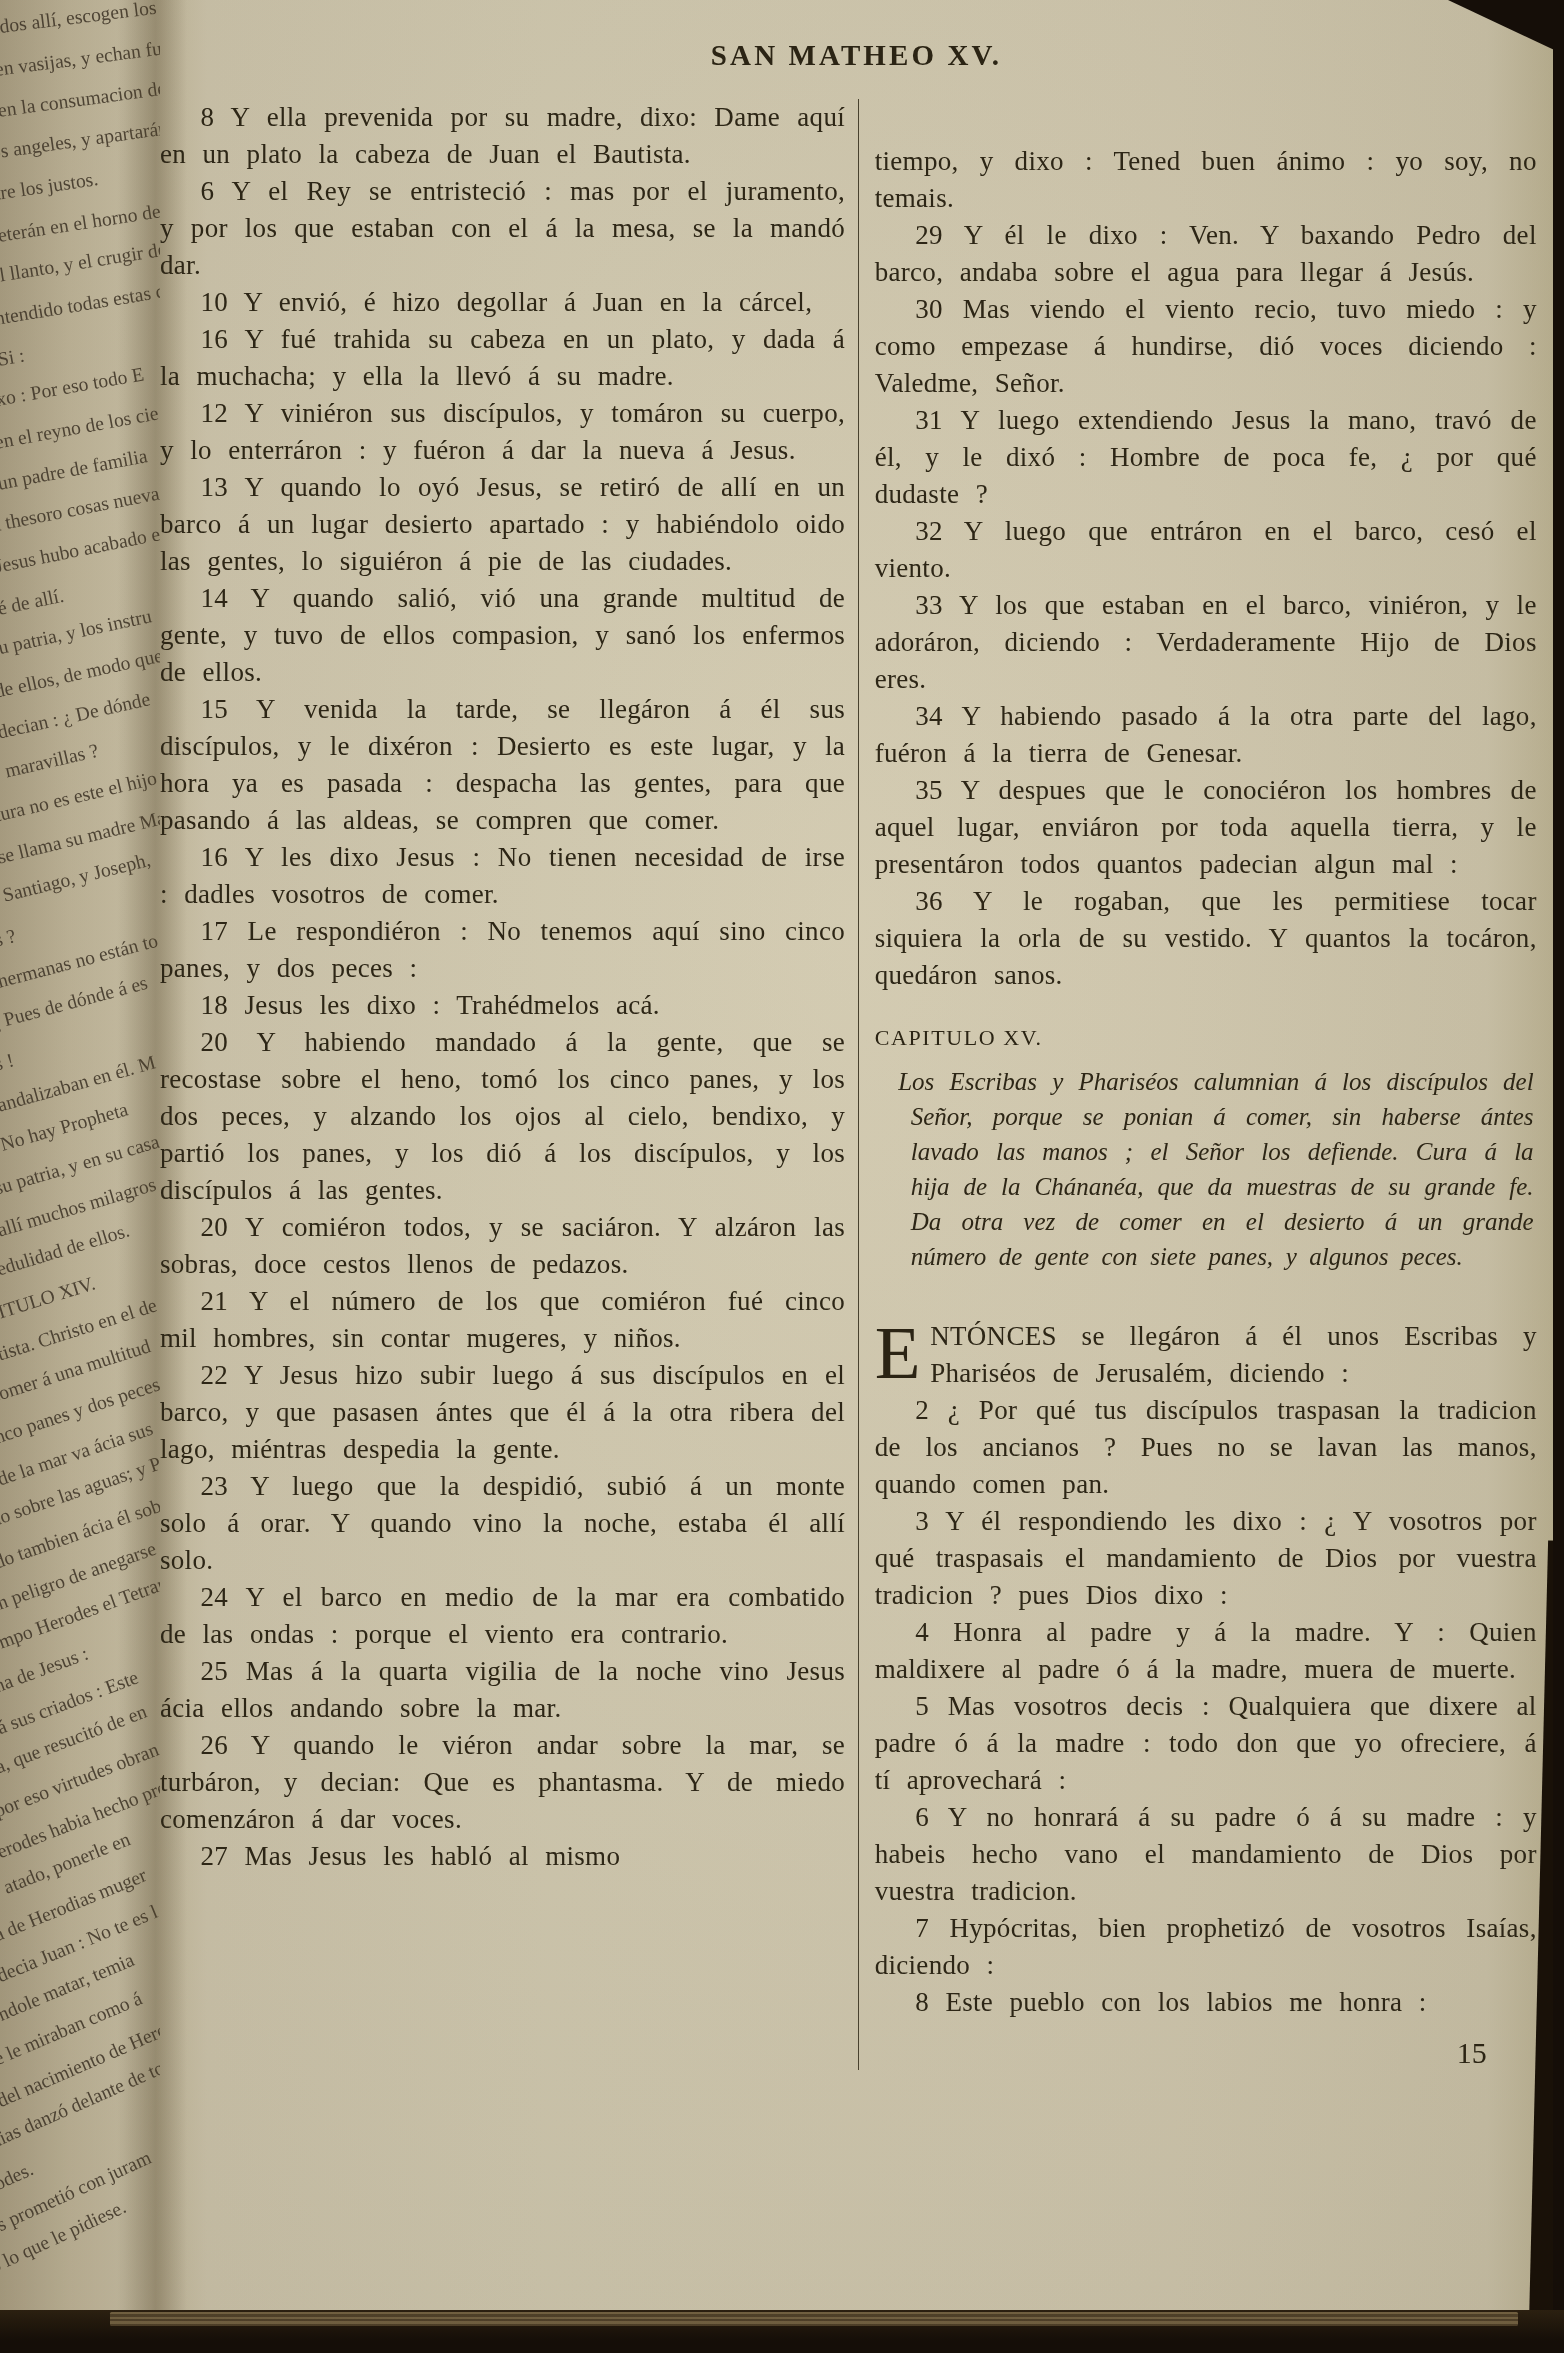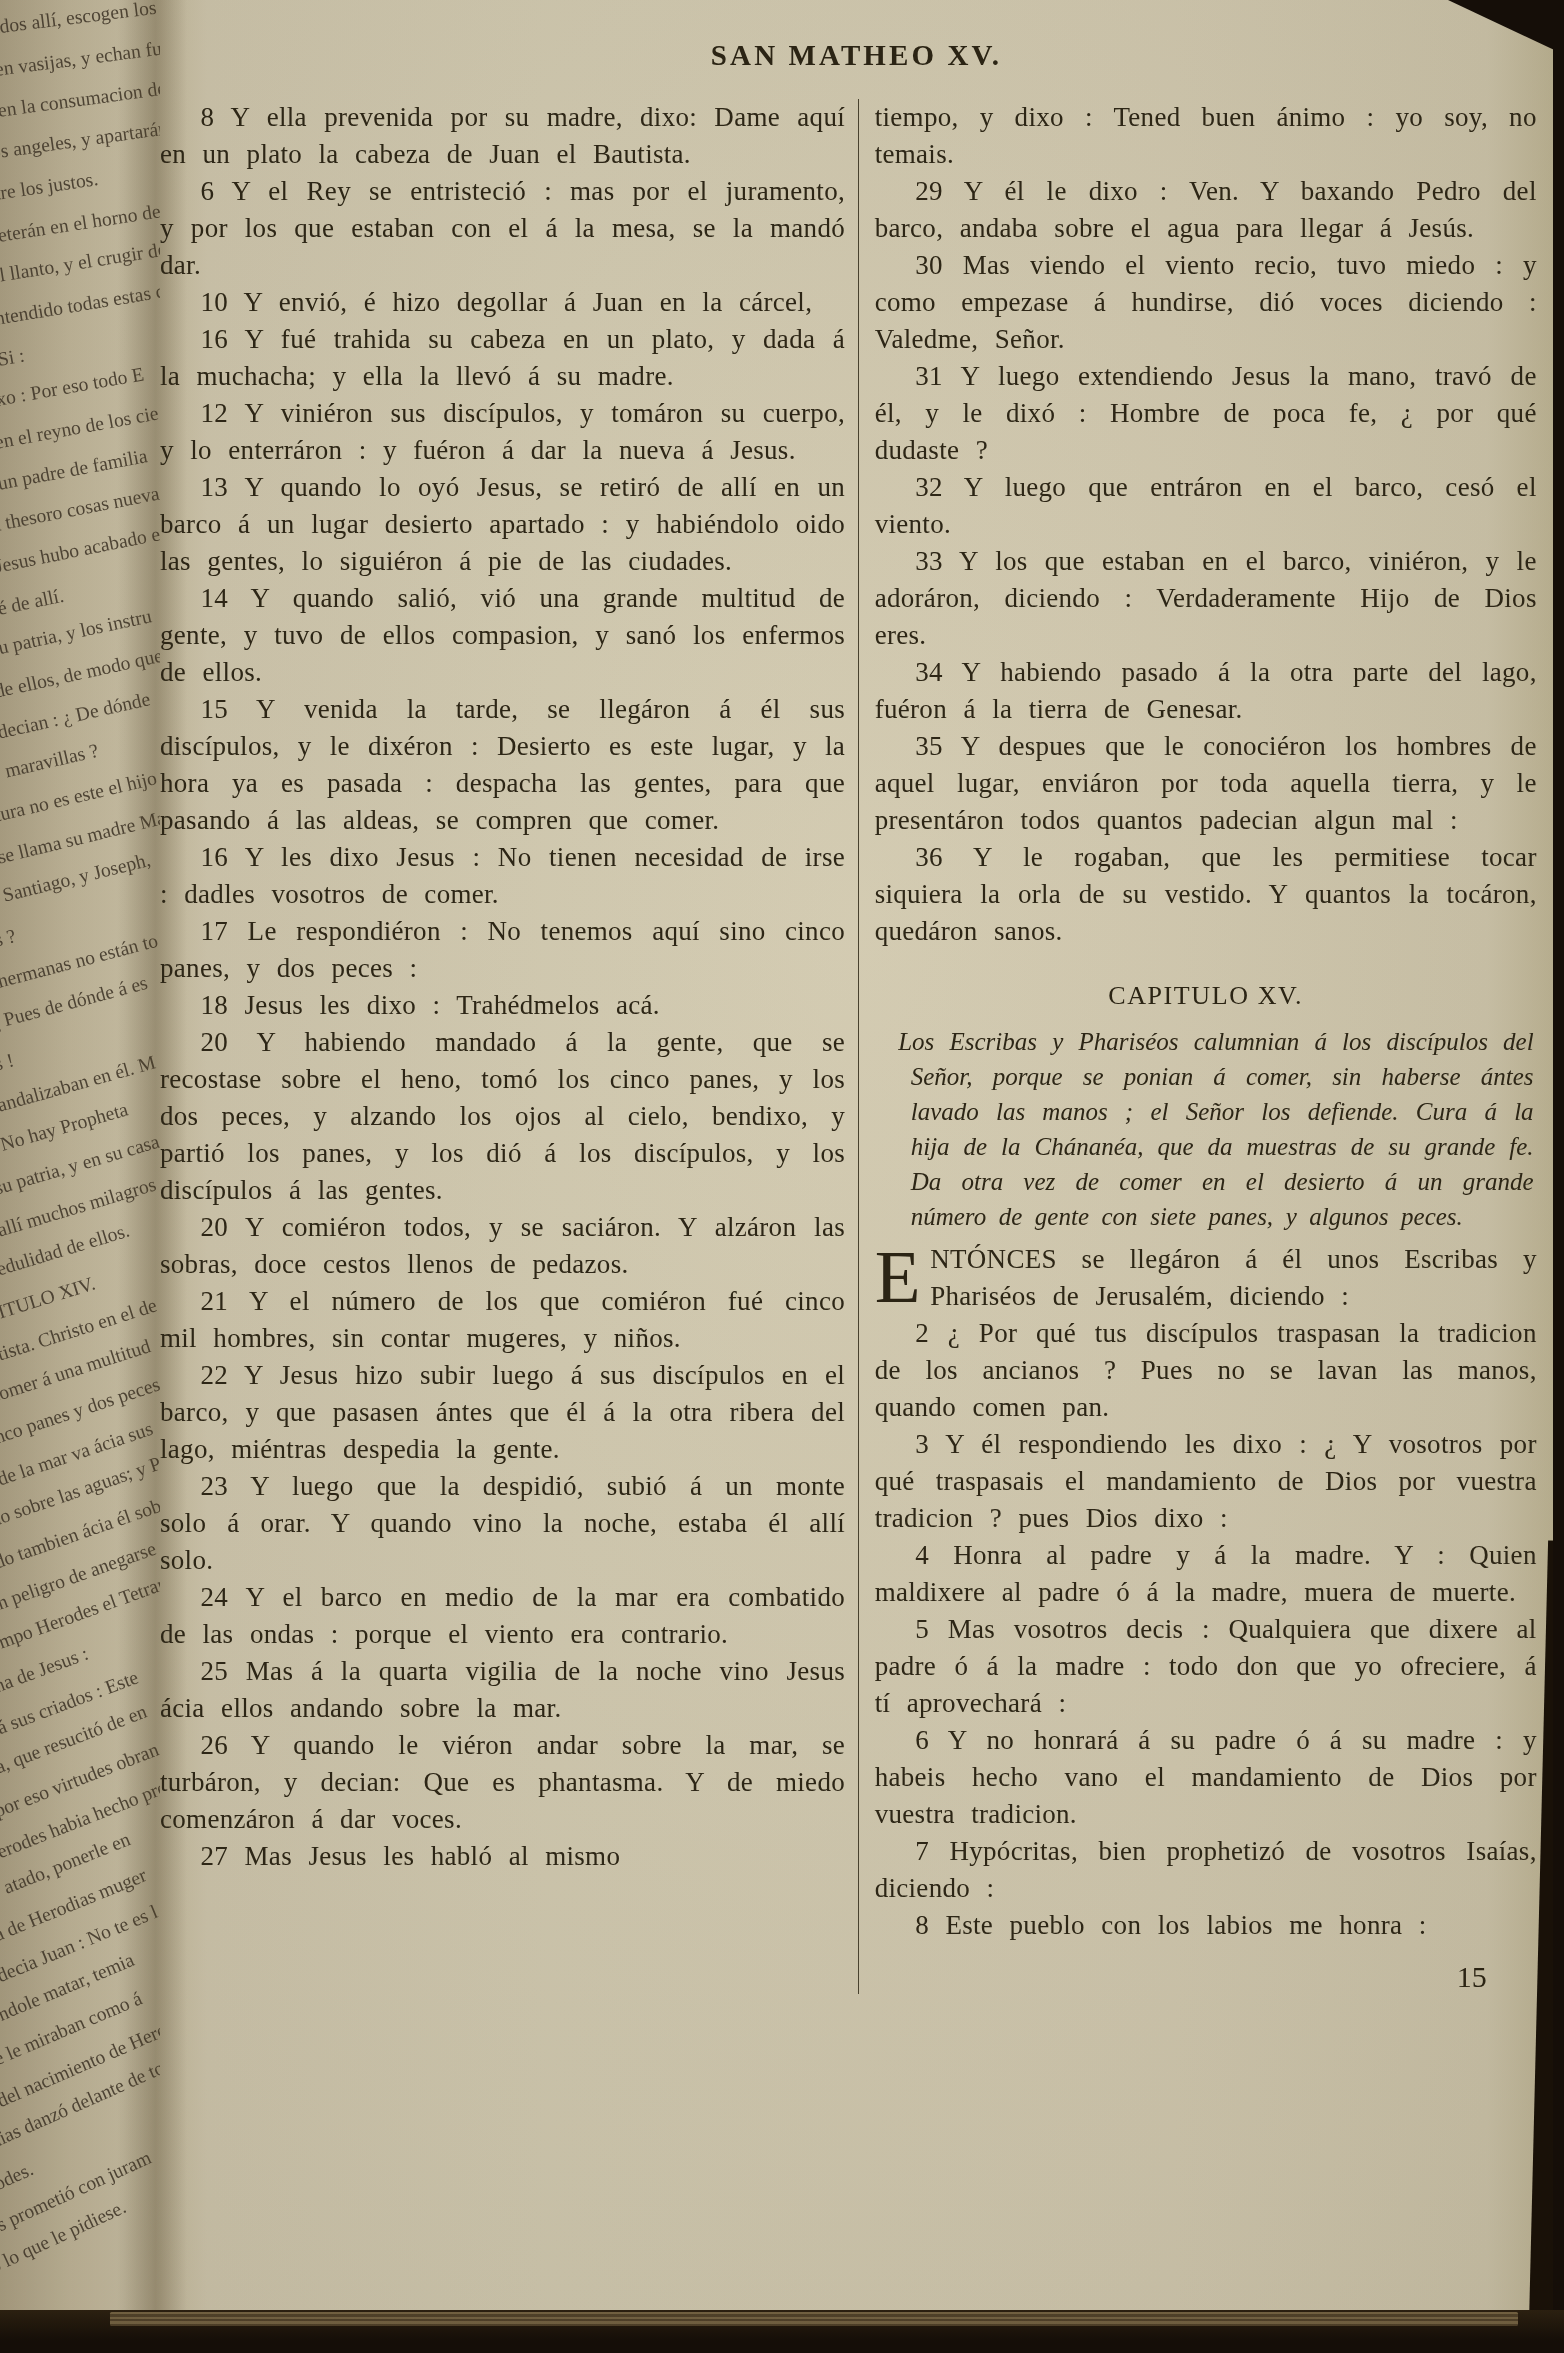--- a/index.html
+++ b/index.html
@@ -38,26 +38,26 @@
     margin:0 0 27px 0;color:#2b2414;
   }
   .columns{display:flex;align-items:stretch;}
   .col-left{width:685px;padding-right:12.5px;}
   .divider{width:1.6px;background:#48412e;}
   .col-right{width:662px;padding-left:15.6px;}
   .verse{
     margin:0;text-align:justify;text-indent:1.5em;
     font-size:27px;line-height:37px;word-spacing:9.4px;letter-spacing:0.3px;
   }
-  .verse.noindent{text-indent:0;}
+  .verse.noindent{text-indent:0;margin-top:44px;}
   .dropcap{
     float:left;font-size:75px;line-height:61px;padding:4.7px 9.4px 0 0;color:#2b2414;
   }
   .chapter-heading{
-    text-align:center;font-size:26px;letter-spacing:1.6px;margin:31px 0 12.5px 0;color:#2b2414;
+    font-size:22px;letter-spacing:1.6px;margin:31px 0 12.5px 0;color:#2b2414;
   }
   .chapter-summary{
     font-style:italic;font-size:25px;line-height:35px;word-spacing:6.3px;
     padding-left:36px;text-indent:-12.5px;margin:0 3.1px 7.8px 0;text-align:justify;
   }
   .page-number{
     text-align:right;padding-right:50px;font-size:30px;font-weight:normal;margin-top:15.6px;color:#2b2414;
   }
   
   .shadow-right{

